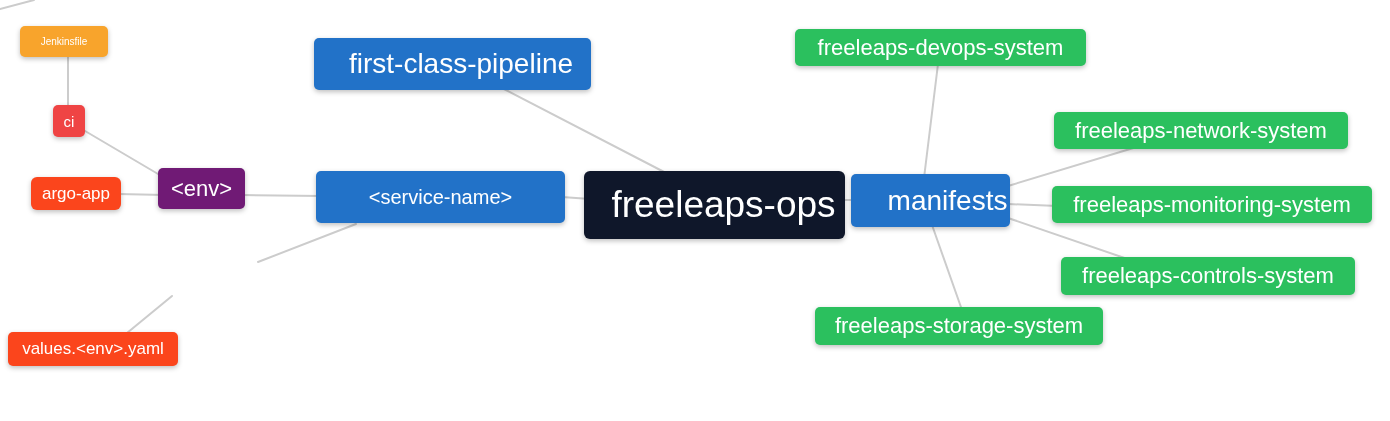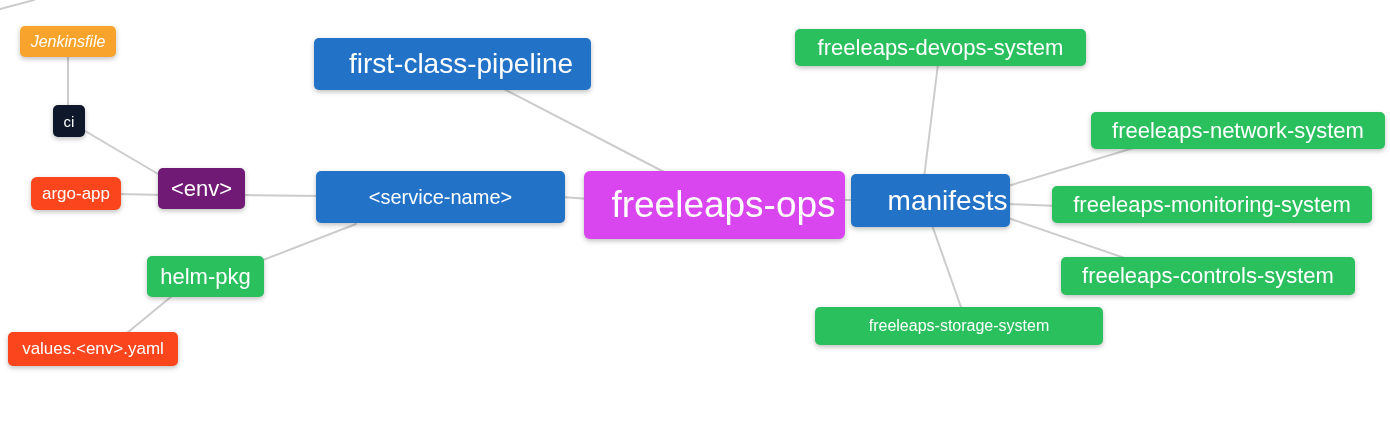--- a/index.html
+++ b/index.html
@@ -61,29 +61,28 @@
     <line x1="502" y1="88" x2="668" y2="174" style="stroke: rgb(204, 204, 204);"></line>
     <line x1="562" y1="197" x2="590" y2="199" style="stroke: rgb(204, 204, 204);"></line>
     <line x1="842" y1="200" x2="856" y2="200" style="stroke: rgb(204, 204, 204);"></line>
     <line x1="938" y1="64" x2="924" y2="178" style="stroke: rgb(204, 204, 204);"></line>
     <line x1="1008" y1="186" x2="1140" y2="146" style="stroke: rgb(204, 204, 204);"></line>
     <line x1="1008" y1="204" x2="1058" y2="206" style="stroke: rgb(204, 204, 204);"></line>
     <line x1="1008" y1="218" x2="1145" y2="265" style="stroke: rgb(204, 204, 204);"></line>
     <line x1="932" y1="225" x2="962" y2="310" style="stroke: rgb(204, 204, 204);"></line>
   </svg>
 
-  <div class="node" style="left: 20px; top: 26px; width: 96px; height: 31px; font-size: 16px; background: rgb(248, 164, 44); font-style: italic;">Jenkinsfile</div>
-  <div class="node" style="left: 53px; top: 105px; width: 32px; height: 32px; font-size: 15px; background: #0f172a;">ci</div>
+  <div class="node" style="left: 20px; top: 26px; width: 88px; height: 31px; font-size: 10px; background: rgb(248, 164, 44);">Jenkinsfile</div>
+  <div class="node" style="left: 53px; top: 105px; width: 32px; height: 32px; font-size: 15px; background: #ef4444;">ci</div>
   <div class="node" style="left: 31px; top: 177px; width: 90px; height: 33px; font-size: 17px; background: rgb(251, 69, 28); border-radius: 6px;">argo-app</div>
   <div class="node" style="left: 158px; top: 168px; width: 87px; height: 41px; font-size: 22px; background: #701a75;">&lt;env&gt;</div>
   <div class="node" style="left: 314px; top: 38px; width: 277px; height: 52px; font-size: 28px; background: rgb(34, 114, 200); padding-left: 23px;">first-class-pipeline</div>
   <div class="node" style="left: 316px; top: 171px; width: 249px; height: 52px; font-size: 20px; background: rgb(34, 114, 200);">&lt;service-name&gt;</div>
-  <div class="node node-root" style="left: 584px; top: 171px; width: 261px; height: 68px; font-size: 37px; background: #d946ef; padding-left: 24px;">freeleaps-ops</div>
+  <div class="node node-root" style="left: 584px; top: 171px; width: 261px; height: 68px; font-size: 37px; background: #0f172a; padding-left: 24px;">freeleaps-ops</div>
   <div class="node" style="left: 851px; top: 174px; width: 159px; height: 53px; font-size: 28px; background: rgb(34, 114, 200); padding-left: 40px;">manifests</div>
-  <div class="node" style="left: 147px; top: 256px; width: 117px; height: 41px; font-size: 22px; background: rgb(43, 192, 94);">helm-pkg</div>
   <div class="node" style="left: 8px; top: 332px; width: 170px; height: 34px; font-size: 17px; background: rgb(251, 69, 28);">values.&lt;env&gt;.yaml</div>
   <div class="node" style="left: 795px; top: 29px; width: 291px; height: 37px; font-size: 22px; background: rgb(43, 192, 94);">freeleaps-devops-system</div>
-  <div class="node" style="left: 1054px; top: 112px; width: 294px; height: 37px; font-size: 22px; background: rgb(43, 192, 94); margin-left: 37px;">freeleaps-network-system</div>
+  <div class="node" style="left: 1054px; top: 112px; width: 294px; height: 37px; font-size: 22px; background: rgb(43, 192, 94);">freeleaps-network-system</div>
   <div class="node" style="left: 1061px; top: 257px; width: 294px; height: 38px; font-size: 22px; background: rgb(43, 192, 94);">freeleaps-controls-system</div>
   <div class="node" style="left: 1052px; top: 186px; width: 320px; height: 37px; font-size: 22px; background: rgb(43, 192, 94);">freeleaps-monitoring-system</div>
-  <div class="node" style="left: 815px; top: 307px; width: 288px; height: 38px; font-size: 16px; background: rgb(43, 192, 94);">freeleaps-storage-system</div>
+  <div class="node" style="left: 815px; top: 307px; width: 288px; height: 38px; font-size: 22px; background: rgb(43, 192, 94);">freeleaps-storage-system</div>
 
 </div>
 
 </body></html>

